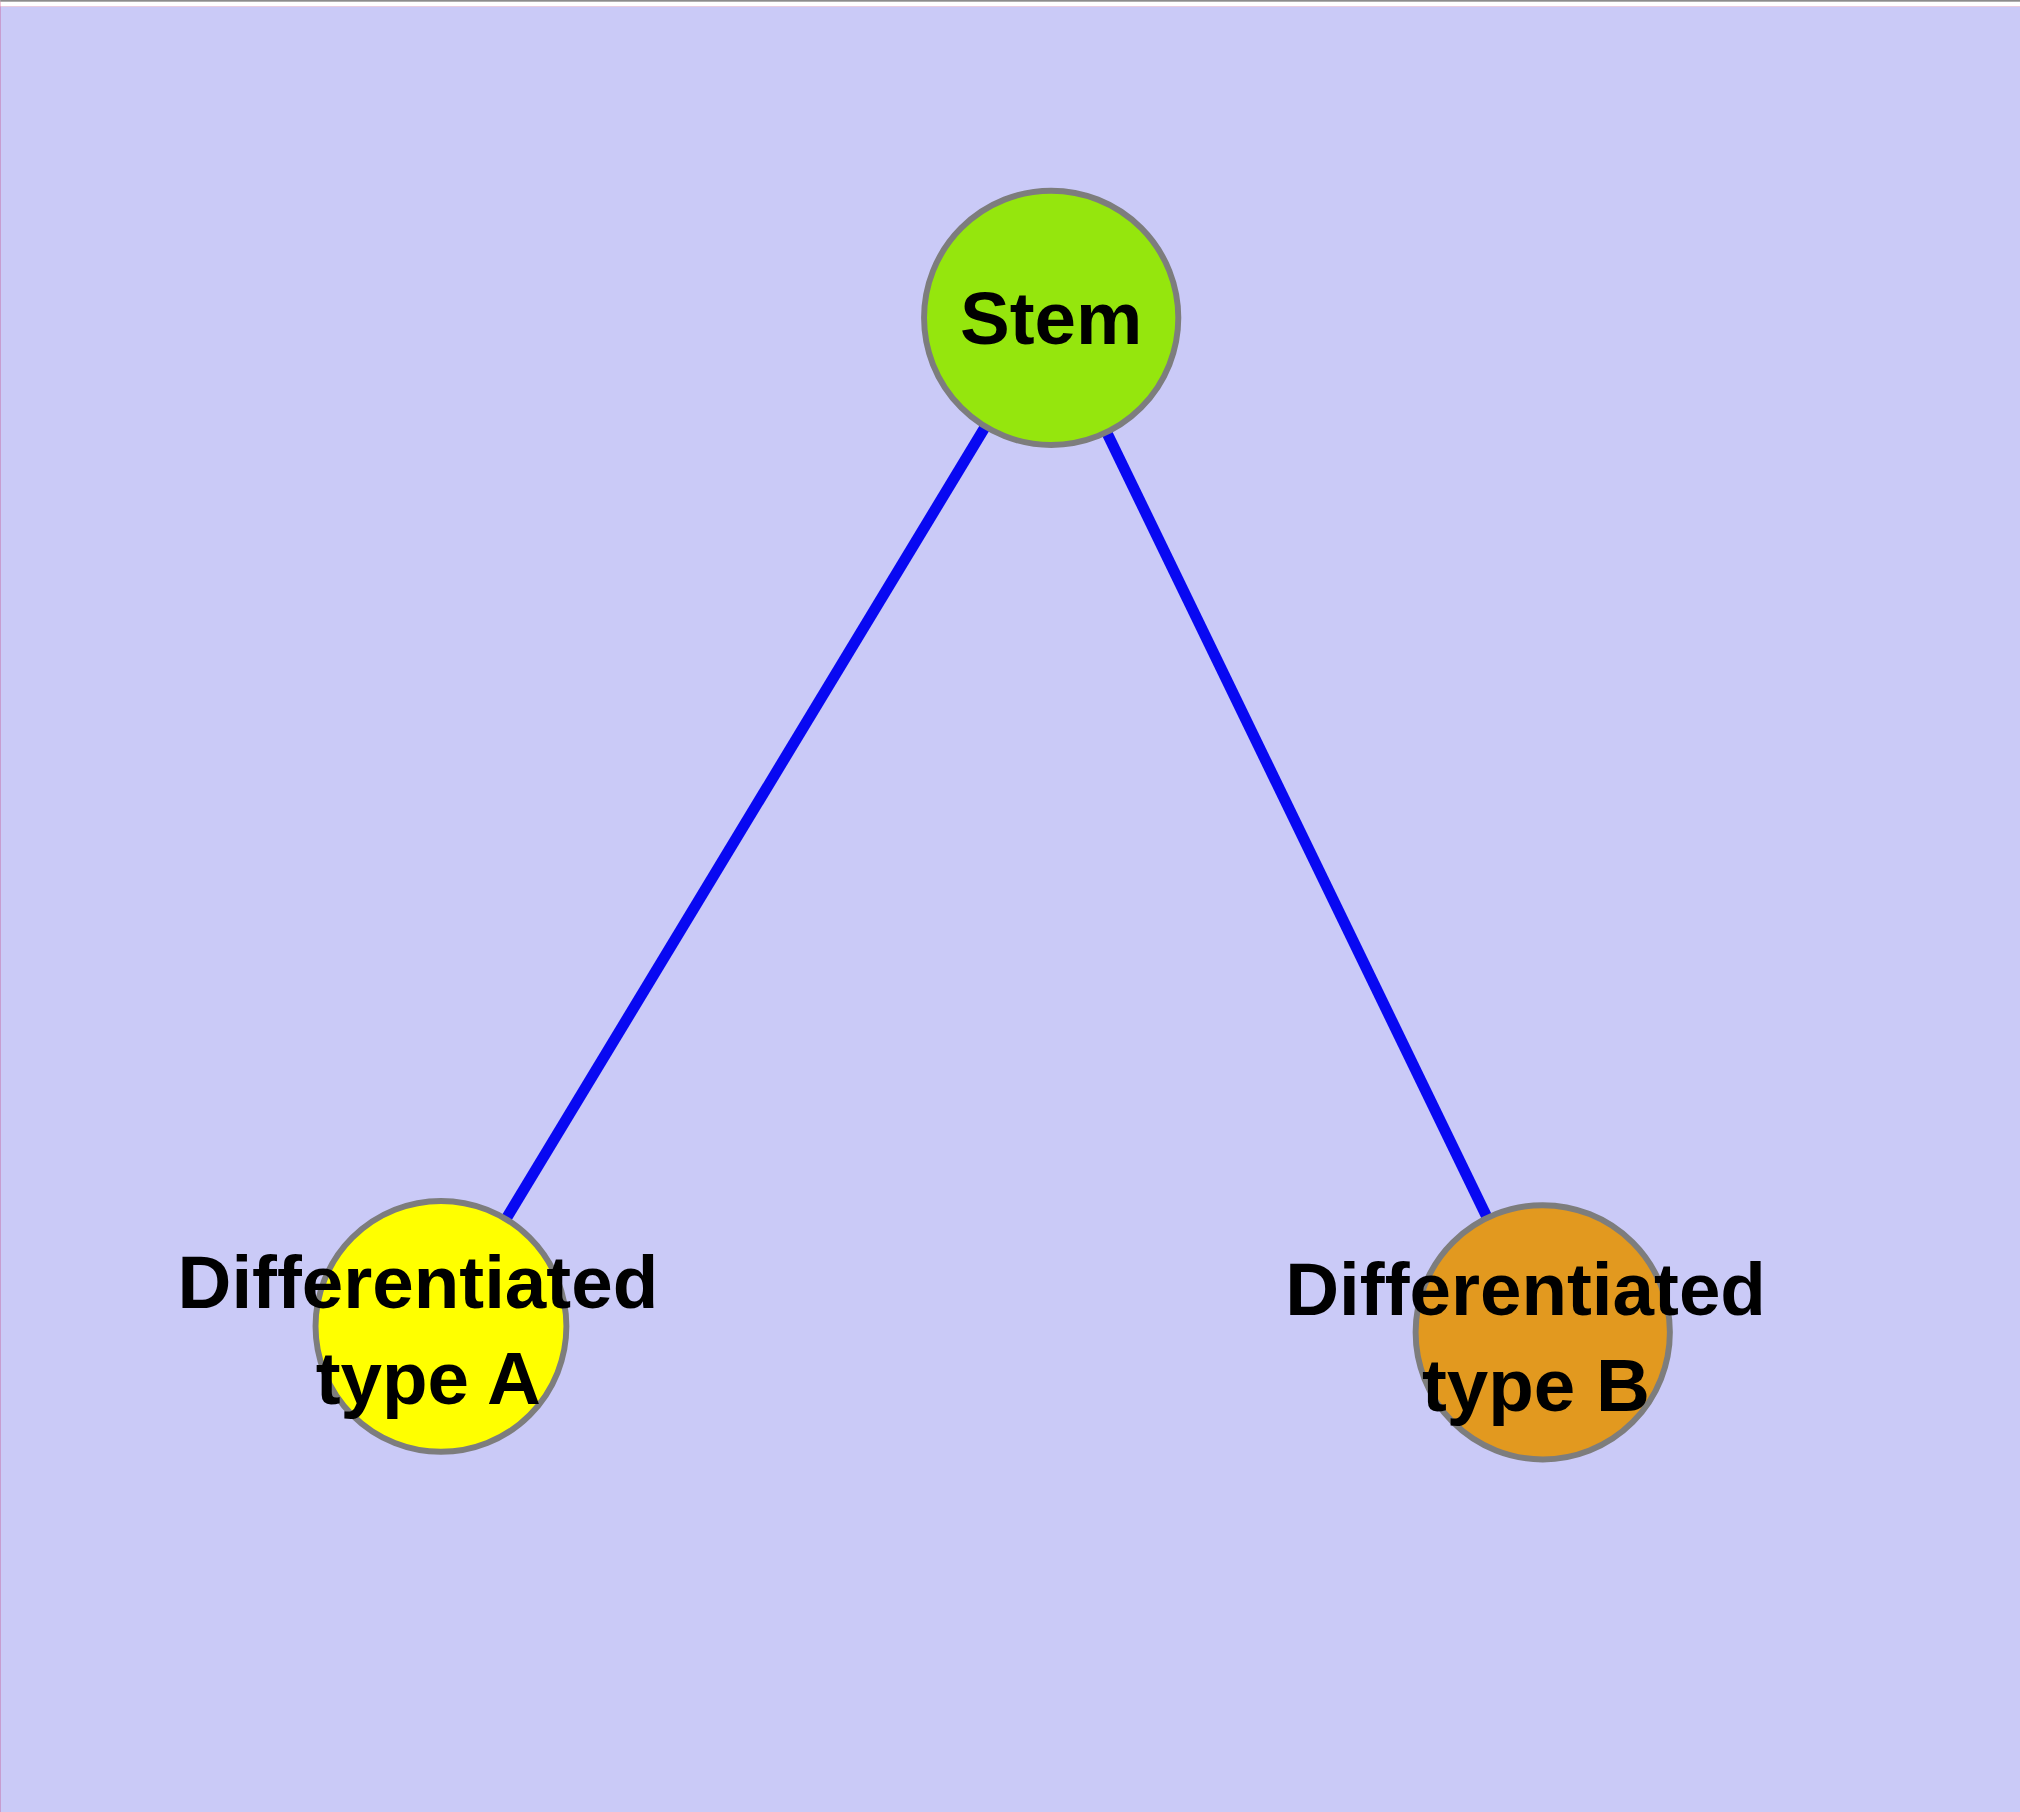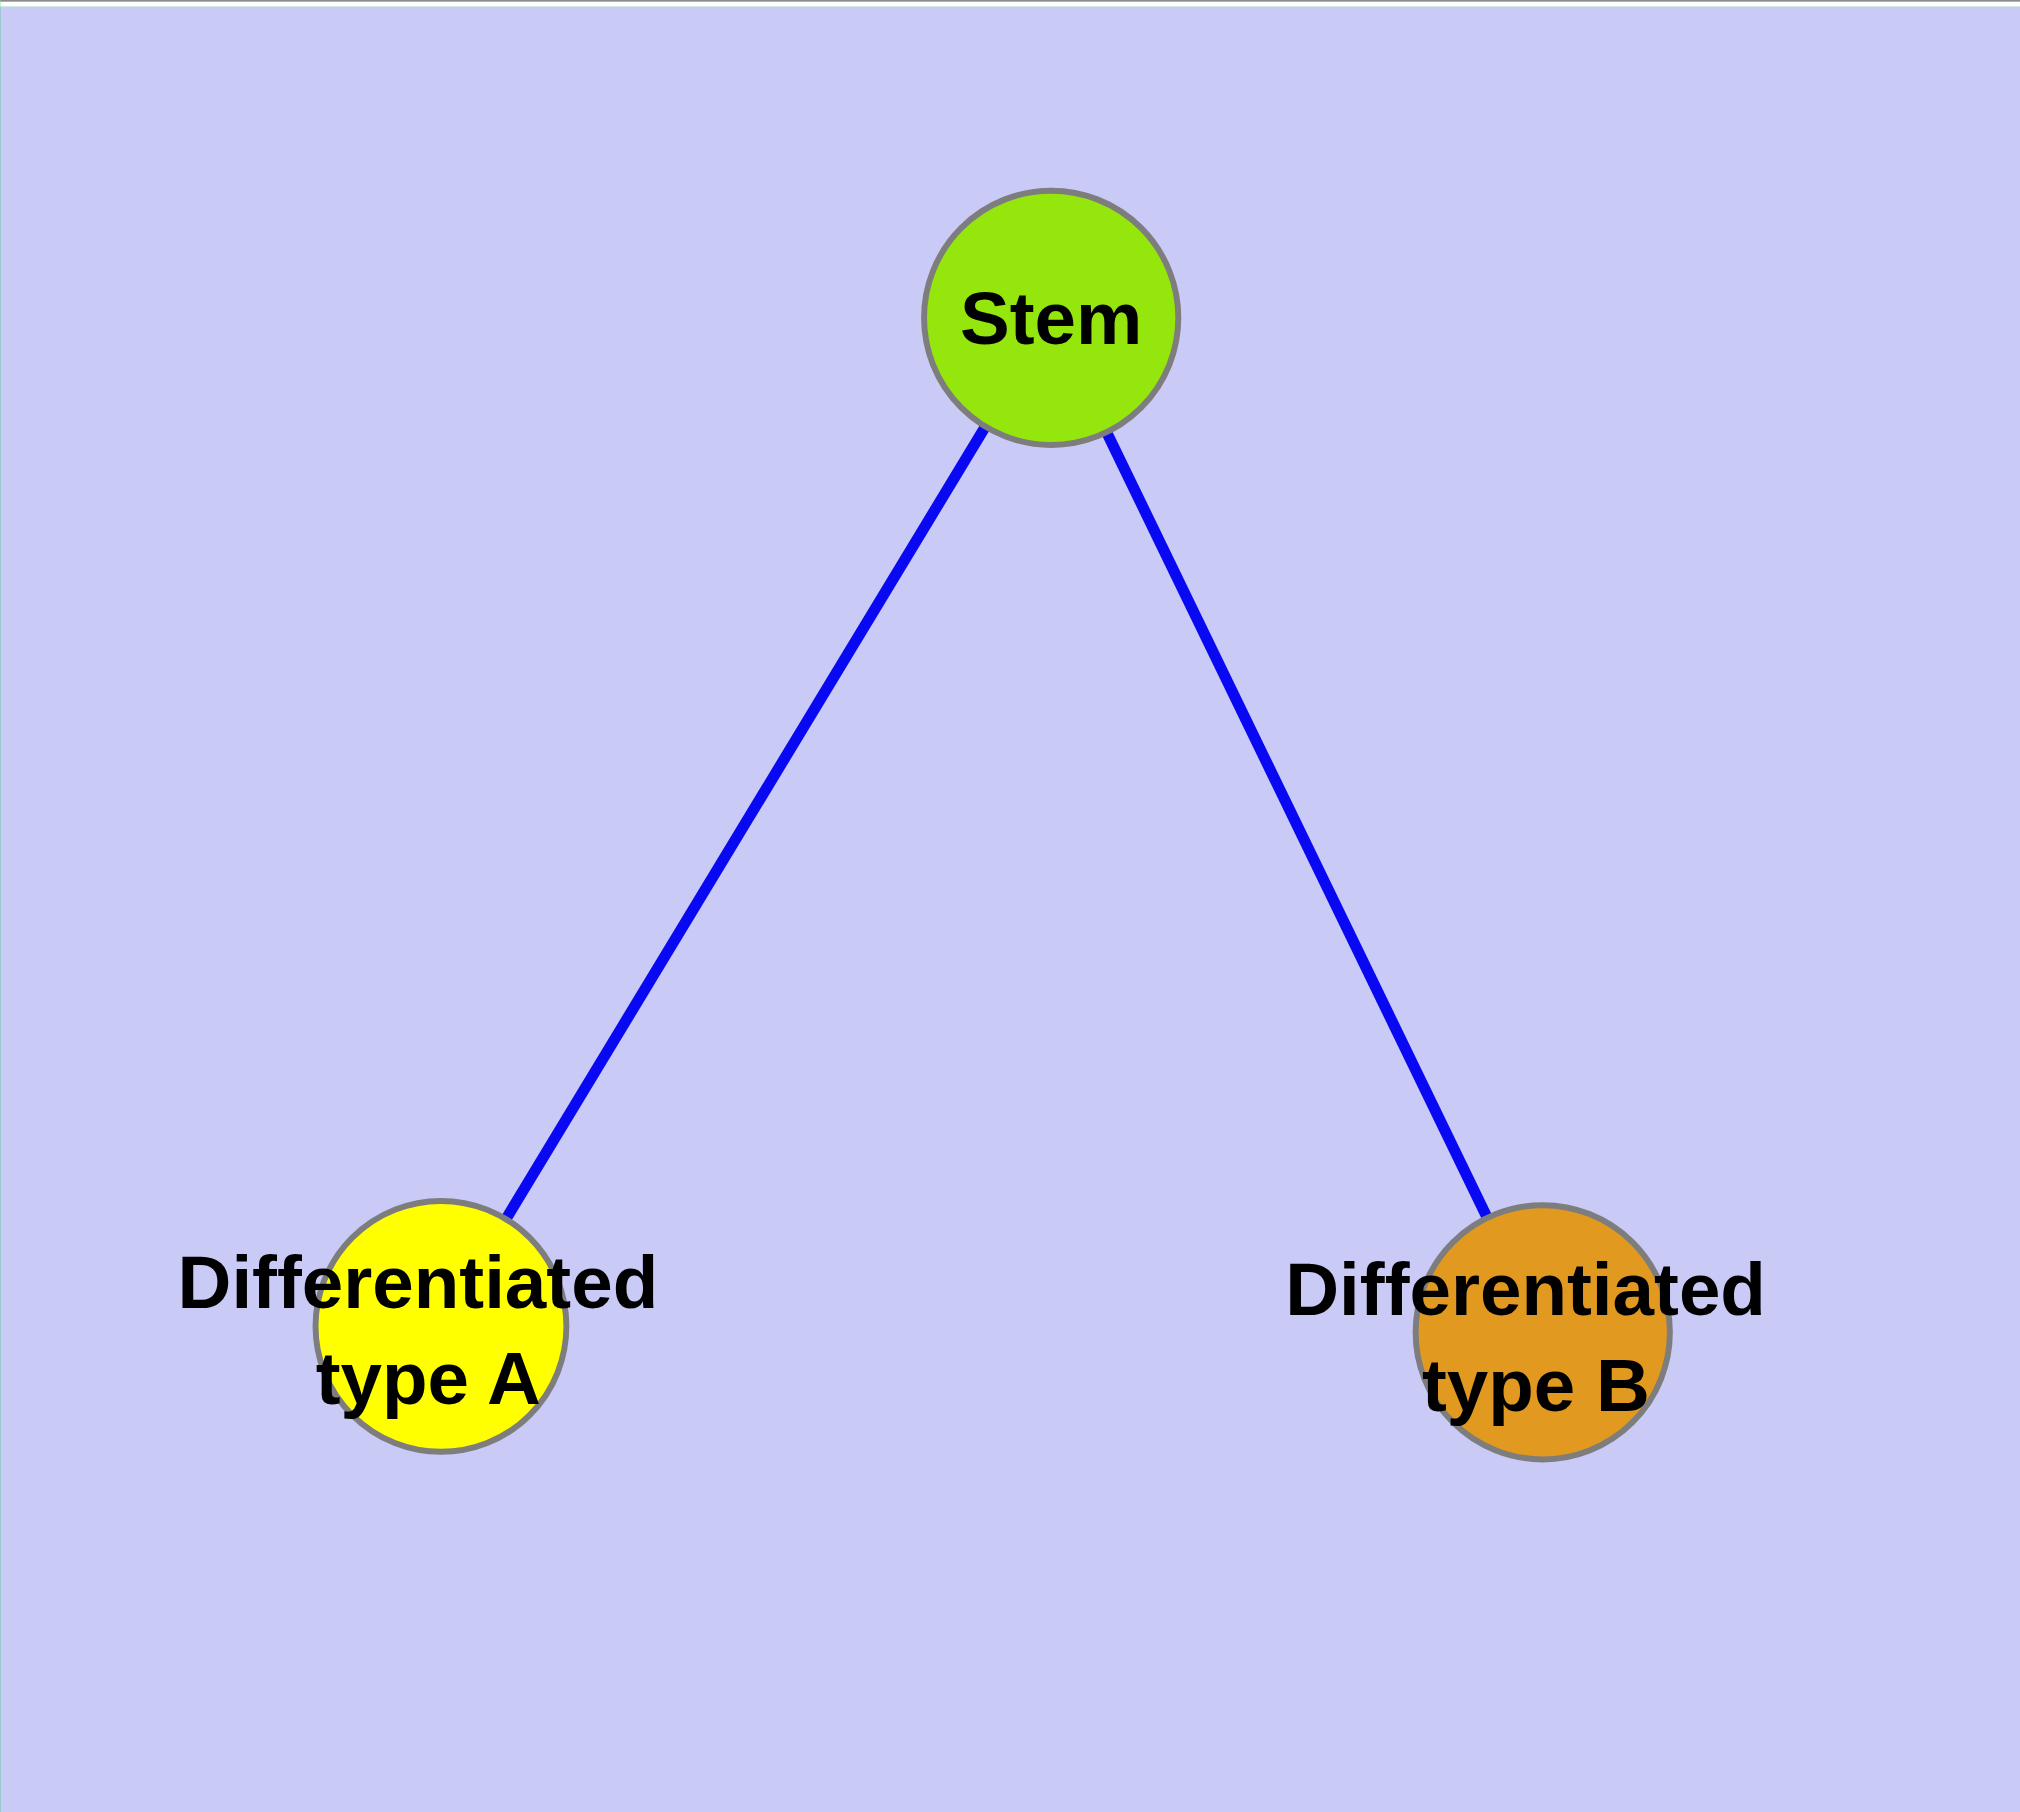--- a/index.html
+++ b/index.html
@@ -4,21 +4,21 @@
 <style>
   html, body {
     margin: 0;
     padding: 0;
     background: #ffffff;
   }
   .stage {
     position: relative;
     width: 2021px;
     height: 1812px;
-    background: #22c55e;
+    background: #be185d;
     overflow: hidden;
     font-family: "Liberation Sans", sans-serif;
   }
   svg.graph {
     display: block;
     width: 2021px;
     height: 1812px;
   }
   .node-label, .node-label tspan {
     font-family: "Liberation Sans", "DejaVu Sans", sans-serif;

